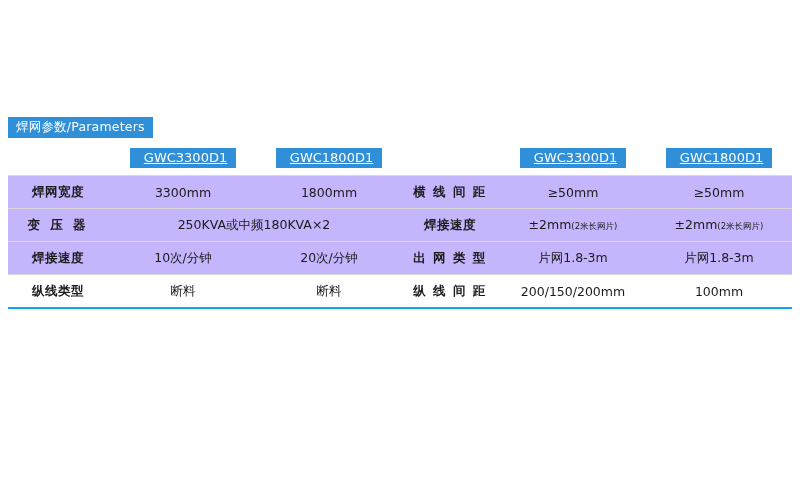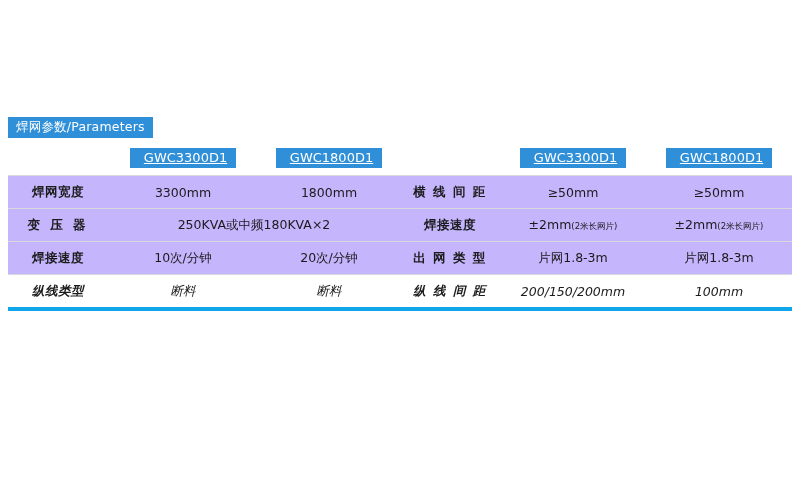--- a/index.html
+++ b/index.html
@@ -52,22 +52,21 @@
     border-bottom: 1px solid #d7d9db;
   }
   .tbl tr.head td {
     border-bottom: 1px solid #d7d9db;
     height: 34px;
   }
   .tbl tr.row-alt td {
     background: #c4b5fd;
   }
   .tbl tr.last td {
-    border-bottom: 4px solid #0ea5e9;
-    font-style: italic;
+    border-bottom: 2px solid #0ea5e9;
   }
 
   
   col.c-label { width: 100px; }
   col.c-val   { width: 150px; }
   col.c-val2  { width: 142px; }
   col.c-label2 { width: 100px; }
   col.c-val3  { width: 146px; }
   col.c-val4  { width: 146px; }
 

